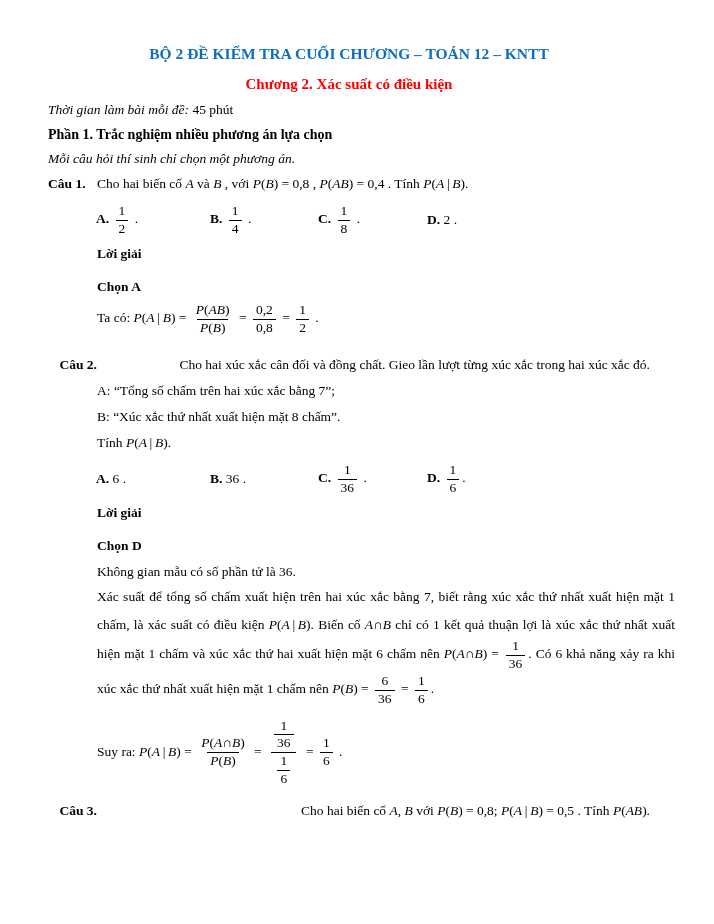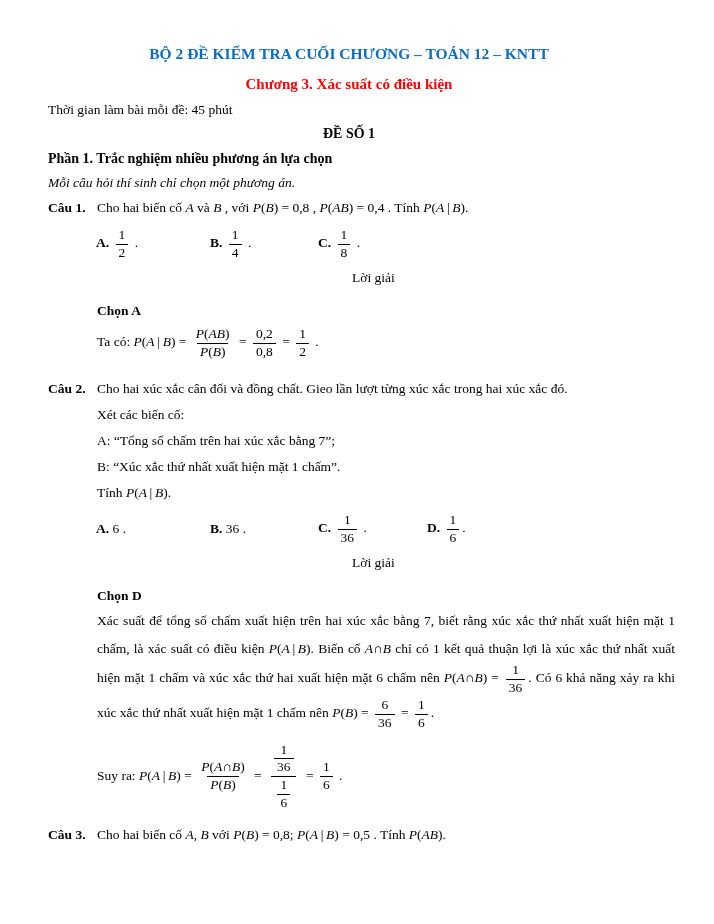--- a/index.html
+++ b/index.html
@@ -3,123 +3,123 @@
 <meta charset="utf-8">
 <style>
   html,body{margin:0;padding:0;background:#fff;}
   .page{
     width:688px;height:924px;box-sizing:border-box;
     padding:44px 38px 0 48px;
     background:#fff;color:#000;
     font-family:"Liberation Serif","DejaVu Serif",serif;
     font-size:13.5px;line-height:18px;overflow:hidden;
   }
-  .it{}
+  .it{font-style:italic;}
   .doc-title{font-size:15.5px;font-weight:bold;text-align:center;line-height:20px;}
   .subtitle{font-size:15px;font-weight:bold;text-align:center;margin-top:10px;line-height:20px;}
   .time-line{margin-top:7px;}
   .exam-no{margin-top:6px;font-weight:bold;text-align:center;font-size:14px;}
   .part-heading{margin-top:7px;font-weight:bold;font-size:14px;}
   .note{margin-top:6px;font-style:italic;}
   .qrow{display:flex;margin-top:7px;}
-  .qrow.sp{margin-top:10px;}
+  .qrow.sp{margin-top:10px;text-align:right;}
   .qlabel{flex:0 0 49px;font-weight:bold;}
   .qbody{flex:1;}
   .options{
     margin-left:48px;margin-top:6px;min-height:42px;
     display:grid;grid-template-columns:114px 108px 109px auto;align-items:center;
   }
   .opt{white-space:nowrap;}
   .olabel{font-weight:bold;}
-  .sol-head{margin-left:49px;text-align:center;font-weight:normal;margin-top:4px;}
+  .sol-head{margin-left:49px;text-align:left;font-weight:bold;margin-top:4px;}
   .indent{margin-left:49px;}
   .choice{font-weight:bold;margin-top:15px;}
   .line{margin-top:8px;}
   .eq-line{margin-top:6px;min-height:44px;display:flex;}
   .para{margin-top:2px;width:578px;text-align:justify;line-height:2.05;}
   .suyra{margin-top:6px;min-height:78px;display:flex;align-items:center;}
   .mi{font-style:italic;}
   .frac{
     display:inline-flex;flex-direction:column;align-items:center;
     vertical-align:middle;margin:0 3px;line-height:1.25;text-align:center;
   }
   .fnum,.fden{padding:0 3px;display:block;}
   .fden{border-top:1px solid #000;}
 </style>
 </head>
 <body>
 
 <div class="page">
 
   <div class="doc-title" style="color: rgb(13, 110, 189);">BỘ 2 ĐỀ KIỂM TRA CUỐI CHƯƠNG – TOÁN 12 – KNTT</div>
-  <div class="subtitle" style="color: rgb(255, 0, 0);">Chương 3. Xác suất có điều kiện</div>
+  <div class="subtitle" style="color: rgb(255, 0, 0);">Chương 2. Xác suất có điều kiện</div>
 
   <div class="time-line">
     <span class="it">Thời gian làm bài mỗi đề:</span><span> 45 phút</span>
   </div>
 
-  <div class="exam-no">ĐỀ SỐ 1</div>
   <div class="part-heading">Phần 1. Trắc nghiệm nhiều phương án lựa chọn</div>
   <div class="note">Mỗi câu hỏi thí sinh chỉ chọn một phương án.</div>
 
   <div class="qrow">
     <span class="qlabel">Câu 1.</span>
     <span class="qbody">Cho hai biến cố <span class="mi">A</span> và <span class="mi">B</span> , với <span class="mi">P</span>(<span class="mi">B</span>) = 0,8 , <span class="mi">P</span>(<span class="mi">AB</span>) = 0,4 . Tính <span class="mi">P</span>(<span class="mi">A</span> | <span class="mi">B</span>).</span>
   </div>
   <div class="options">
     <span class="opt"><span class="olabel">A.</span> <span><span class="frac">
             <span class="fnum">1</span>
             <span class="fden">2</span>
           </span> .</span></span>
     <span class="opt"><span class="olabel">B.</span> <span><span class="frac">
             <span class="fnum">1</span>
             <span class="fden">4</span>
           </span> .</span></span>
     <span class="opt"><span class="olabel">C.</span> <span><span class="frac">
             <span class="fnum">1</span>
             <span class="fden">8</span>
           </span> .</span></span>
+    <span class="opt"><span class="olabel">D.</span> <span>2 .</span></span>
   </div>
   <div class="sol-head">Lời giải</div>
   <div class="indent choice">Chọn A</div>
   <div class="indent eq-line">
       <span>Ta có: <span class="mi">P</span>(<span class="mi">A</span> | <span class="mi">B</span>) = <span class="frac">
           <span class="fnum"><span class="mi">P</span>(<span class="mi">AB</span>)</span>
           <span class="fden"><span class="mi">P</span>(<span class="mi">B</span>)</span>
         </span> = <span class="frac">
           <span class="fnum">0,2</span>
           <span class="fden">0,8</span>
         </span> = <span class="frac">
           <span class="fnum">1</span>
           <span class="fden">2</span>
         </span> .</span>
     </div>
 
   <div class="qrow sp">
     <span class="qlabel">Câu 2.</span>
     <span class="qbody">Cho hai xúc xắc cân đối và đồng chất. Gieo lần lượt từng xúc xắc trong hai xúc xắc đó.</span>
   </div>
-  <div class="indent line">Xét các biến cố:</div>
   <div class="indent line">A: “Tổng số chấm trên hai xúc xắc bằng 7”;</div>
-  <div class="indent line">B: “Xúc xắc thứ nhất xuất hiện mặt 1 chấm”.</div>
+  <div class="indent line">B: “Xúc xắc thứ nhất xuất hiện mặt 8 chấm”.</div>
   <div class="indent line">Tính <span class="mi">P</span>(<span class="mi">A</span> | <span class="mi">B</span>).</div>
   <div class="options">
     <span class="opt"><span class="olabel">A.</span> <span>6 .</span></span>
     <span class="opt"><span class="olabel">B.</span> <span>36 .</span></span>
     <span class="opt"><span class="olabel">C.</span> <span><span class="frac">
             <span class="fnum">1</span>
             <span class="fden">36</span>
           </span> .</span></span>
     <span class="opt"><span class="olabel">D.</span> <span><span class="frac">
             <span class="fnum">1</span>
             <span class="fden">6</span>
           </span>.</span></span>
   </div>
   <div class="sol-head">Lời giải</div>
   <div class="indent choice">Chọn D</div>
+  <div class="indent line">Không gian mẫu có số phần tử là 36.</div>
   <div class="indent para">Xác suất để tổng số chấm xuất hiện trên hai xúc xắc bằng 7, biết rằng xúc xắc thứ nhất xuất hiện mặt 1 chấm, là xác suất có điều kiện <span class="mi">P</span>(<span class="mi">A</span> | <span class="mi">B</span>). Biến cố <span class="mi">A</span>∩<span class="mi">B</span> chỉ có 1 kết quả thuận lợi là xúc xắc thứ nhất xuất hiện mặt 1 chấm và xúc xắc thứ hai xuất hiện mặt 6 chấm nên <span class="mi">P</span>(<span class="mi">A</span>∩<span class="mi">B</span>) = <span class="frac">
         <span class="fnum">1</span>
         <span class="fden">36</span>
       </span>. Có 6 khả năng xảy ra khi xúc xắc thứ nhất xuất hiện mặt 1 chấm nên <span class="mi">P</span>(<span class="mi">B</span>) = <span class="frac">
         <span class="fnum">6</span>
         <span class="fden">36</span>
       </span> = <span class="frac">
         <span class="fnum">1</span>
         <span class="fden">6</span>
       </span>.</div>

